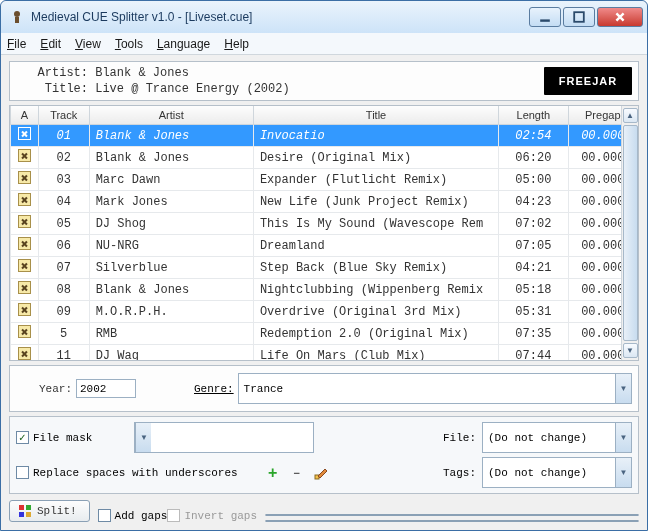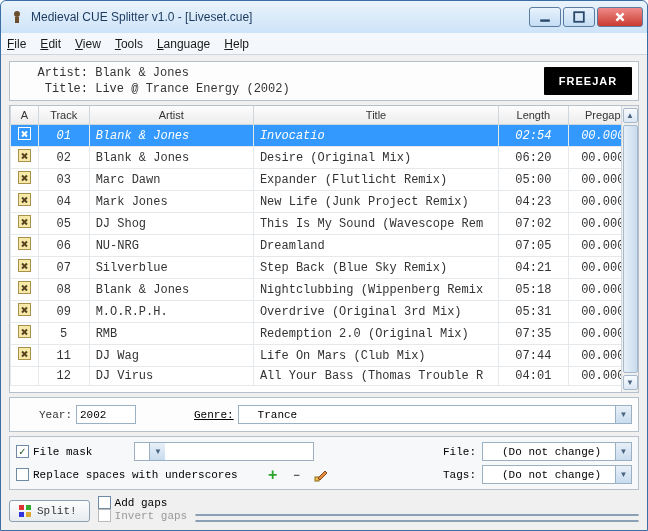--- a/index.html
+++ b/index.html
@@ -43,27 +43,27 @@
   .vscroll .thumb { width:15px; flex:1; margin:2px 0; background:linear-gradient(90deg,#e8f0f8,#c8dcef); border:1px solid #a6b8c9; border-radius:2px;}
   .form-row { display:flex; align-items:center; gap:4px; padding:3px 0; font-size:11px;}
   .label { display:inline-block; text-align:right; min-width:56px; color:#333;}
   input[type=text], select { border:1px solid #9cb0c3; background:#fff; font-size:11px; padding:1px 3px; height:19px; }
   .comment-row input { flex:1; }
   .mono { font-family: Consolas,"Courier New",monospace; }
   .bottom-group { border:1px solid #b6c0ca; padding:5px 6px; display:flex; flex-direction:column; gap:4px; background:#f6f8fa;}
   .row { display:flex; align-items:center; gap:6px; }
   .checkbox { display:flex; align-items:center; gap:4px; cursor:default;}
   .checkbox .box { width:13px; height:13px; border:1px solid #6e8aa5; background:#fff; display:flex; align-items:center; justify-content:center; font-size:10px; color:#1b5f1b;}
-  .combo { display:inline-flex; align-items:center; border:1px solid #9cb0c3; background:#fff; height:19px;padding-left:14px; }
+  .combo { display:inline-flex; align-items:center; border:1px solid #9cb0c3; background:#fff; height:31px; }
   .combo span { padding:0 5px; font-size:11px;}
   .combo .drop { width:16px; height:100%; background:linear-gradient(#e8f0f8,#c8dcef); border-left:1px solid #9cb0c3; display:flex; align-items:center; justify-content:center; font-size:8px; color:#4a6480; cursor:pointer;}
   .iconbtn { width:18px; height:18px; display:flex; align-items:center; justify-content:center; cursor:pointer; }
   .split-row { display:flex; align-items:flex-end; gap:8px; padding-top:2px;}
   .split-btn { padding:3px 12px 3px 8px; background:linear-gradient(#fdfdfd,#e8ecef); border:1px solid #8aa0b5; border-radius:3px; display:flex; align-items:center; gap:5px; font-size:11px; color:#333; cursor:pointer; font-family: Consolas,"Courier New",monospace;}
-  .gaps-checks { display:flex; flex-direction:column; gap:0px; font-size:11px;}
+  .gaps-checks { display:flex; flex-direction:row; gap:0px; font-size:11px;}
   .gaps-checks .disabled { color:#9a9a9a; }
   .progress { height:13px; background:linear-gradient(#6cf76c,#0bcf0b,#6cf76c); border:1px solid #8aa0b5; border-radius:1px; flex:1; position:relative;}
   .progress::after { content:""; position:absolute; inset:0; background:repeating-linear-gradient(90deg, rgba(255,255,255,0.25) 0 10px, transparent 10px 20px);}
   .prog-stack { display:flex; flex-direction:column; gap:4px; flex:1;}
   .tbody-wrap { overflow:hidden; flex:1; position:relative; }
 </style>
 </head>
 <body>
 
 <div class="window">

